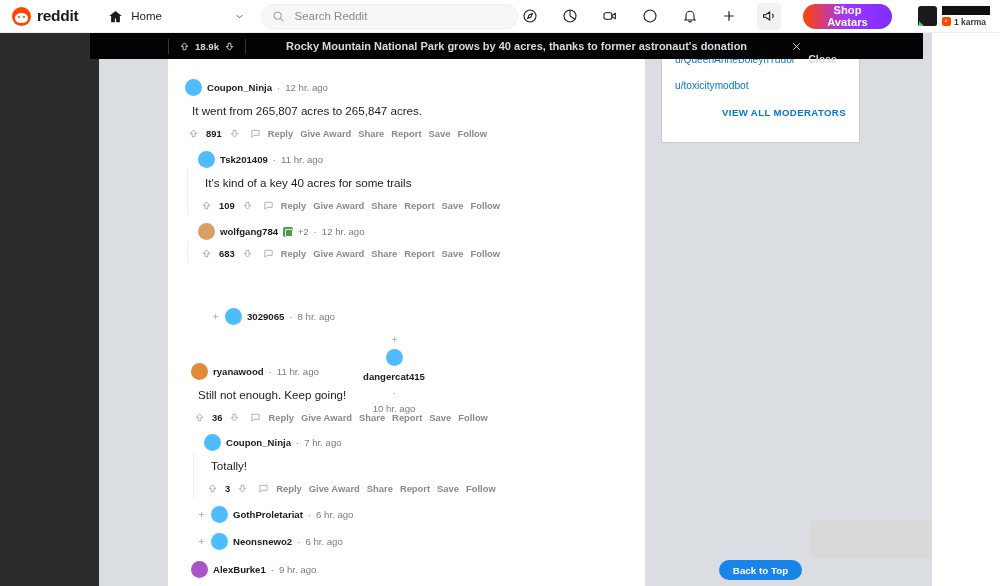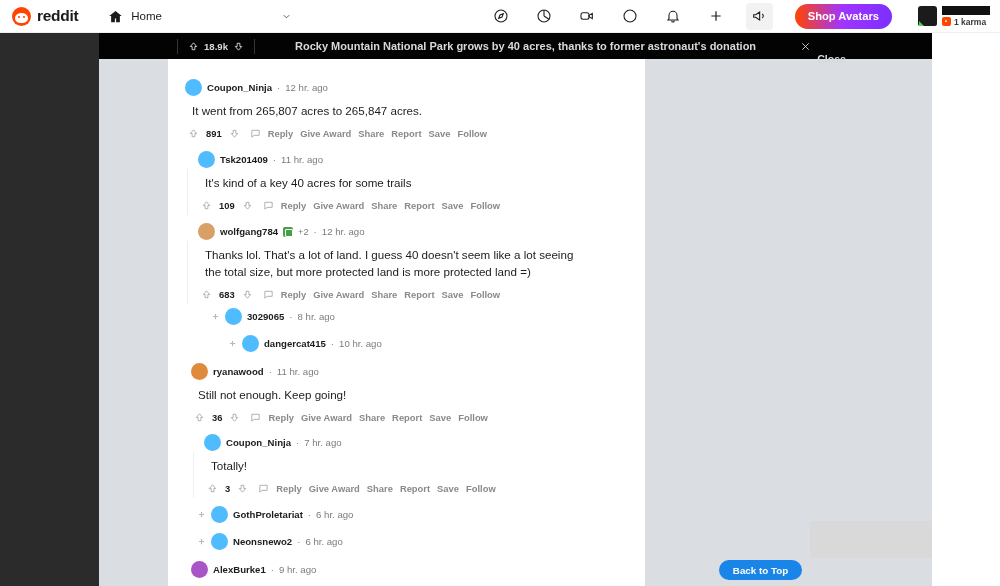--- a/index.html
+++ b/index.html
@@ -91,21 +91,21 @@
   }
   .karma-ico::after {
     content: ""; position: absolute; left: 2.6px; top: 1.8px; width: 0; height: 0;
     border-left: 1.9px solid transparent; border-right: 1.9px solid transparent;
     border-bottom: 3px solid #fff;
   }
   .karma-txt { font-size: 8.5px; font-weight: 700; color: #3a3a3a; text-align: right; }
 
   
   .post-banner {
-    position: absolute; left: 99px; top: 33px; width: 833px; height: 26px;
+    position: absolute; left: 90px; top: 33px; width: 833px; height: 26px;
     background: #030303; display: flex; align-items: center; color: #d7dadc;
     z-index: 30;
   }
   .vote-cluster { display: flex; align-items: center; gap: 5px; margin-left: 78px; }
   .vote-cluster .divider { width: 1px; height: 15px; background: #343536; margin-right: 5px; }
   .vote-cluster .divider.r { margin-right: 0; margin-left: 5px; }
   .arrow-ico { width: 11px; height: 11px; }
   .score { font-size: 9.6px; font-weight: 700; color: #d7dadc; }
   .banner-title {
     margin-left: 40px; font-size: 11px; font-weight: 700; color: #d7dadc;
@@ -212,20 +212,27 @@
     <div class="home-select">
       <svg class="home-ico" viewBox="0 0 24 24" fill="#1c1c1c">
         <path d="M12 3 2 11h3v10h6v-6h2v6h6V11h3z"></path>
       </svg>
       <span class="home-label">Home</span>
       <svg class="chev" viewBox="0 0 24 24" fill="none" stroke="#1c1c1c" stroke-width="2">
         <path d="M6 9l6 6 6-6"></path>
       </svg>
     </div>
 
+    <div class="searchbox">
+      <svg class="search-ico" viewBox="0 0 24 24" fill="none" stroke="#5c5c5c" stroke-width="2">
+        <circle cx="10.5" cy="10.5" r="6.5"></circle>
+          <path d="M15.5 15.5 21 21"></path>
+      </svg>
+      <input class="search-inp" type="text" placeholder="Search Reddit" style="">
+    </div>
 
     <div class="nav-right">
       <div class="nav-ico-btn">
         <svg viewBox="0 0 24 24" fill="none" stroke="#1c1c1c" stroke-width="1.6">
           <circle cx="12" cy="12" r="9"></circle>
             <path d="M15.5 8.5l-2 5-5 2 2-5z"></path>
         </svg>
       </div>
       <div class="nav-ico-btn">
         <svg viewBox="0 0 24 24" fill="none" stroke="#1c1c1c" stroke-width="1.6">
@@ -361,21 +368,20 @@
     <div class="cmt" style="position:absolute;left:30px;top:164px;width:420px;">
       <span class="thread-line"></span>
       <div class="cmt-head">
         <span class="avatar" style="background:#d9a066;"></span>
         <span class="uname">wolfgang784</span>
         <span class="flair-ico"></span>
         <span class="plus2">+2</span>
         <span class="dot">·</span>
         <span class="ts">12 hr. ago</span>
       </div>
-      <div class="cmt-body" style="margin-left:7px;max-width:378px;">Thanks lol. That's a lot of land. I guess 40 doesn't seem like a lot seeing the total size, but more protected land is more protected land =)</div>
       <div class="cmt-actions" style="margin-left:3px;">
         <svg class="act-arrow" viewBox="0 0 24 24" fill="none" stroke="#878a8c" stroke-width="2">
             <path d="M12 4l7 8h-4v7h-6v-7H5z"></path>
           </svg>
         <span class="act-score">683</span>
         <svg class="act-arrow" viewBox="0 0 24 24" fill="none" stroke="#878a8c" stroke-width="2">
             <path d="M12 20l-7-8h4V5h6v7h4z"></path>
           </svg>
         <svg class="act-bubble" viewBox="0 0 24 24" fill="none" stroke="#878a8c" stroke-width="2">
             <path d="M4 5h16v11H9l-5 4z"></path>
@@ -392,21 +398,21 @@
     <div class="cmt collapsed-row" style="position:absolute;left:43px;top:249px;width:400px;">
       <svg class="expand-ico" viewBox="0 0 24 24" fill="none" stroke="#878a8c" stroke-width="3">
           <path d="M12 5v14M5 12h14"></path>
         </svg>
       <span class="avatar" style="background:#4fbcff;"></span>
       <span class="uname">3029065</span>
       <span class="dot">·</span>
       <span class="ts">8 hr. ago</span>
     </div>
 
-    <div class="cmt collapsed-row" style="position:absolute;left:60px;top:276px;width:400px;">
+    <div class="cmt collapsed-row" style="position:absolute;left:26px;top:276px;width:400px;flex-direction:column;">
       <svg class="expand-ico" viewBox="0 0 24 24" fill="none" stroke="#878a8c" stroke-width="3">
           <path d="M12 5v14M5 12h14"></path>
         </svg>
       <span class="avatar" style="background:#4fbcff;"></span>
       <span class="uname">dangercat415</span>
       <span class="dot">·</span>
       <span class="ts">10 hr. ago</span>
     </div>
 
     <div class="cmt" style="position:absolute;left:23px;top:304px;width:430px;">
@@ -491,17 +497,22 @@
         <span class="avatar" style="background:#a855c8;"></span>
         <span class="uname">AlexBurke1</span>
         <span class="dot">·</span>
         <span class="ts">9 hr. ago</span>
       </div>
       <div class="cmt-body" style="margin-left:7px;max-width:378px;">Lol I was just thinking did people realize how much 40 acres is before writing this</div>
     </div>
 
   </div>
 
+  <div class="side-card">
+    <span class="mod-link">u/QueenAnneBoleynTudor</span>
+    <span class="mod-link">u/toxicitymodbot</span>
+    <div class="view-all">VIEW ALL MODERATORS</div>
+  </div>
 
   <div class="gray-patch"></div>
   <button class="back-top">Back to Top</button>
 
 </div>
 
 </body></html>

